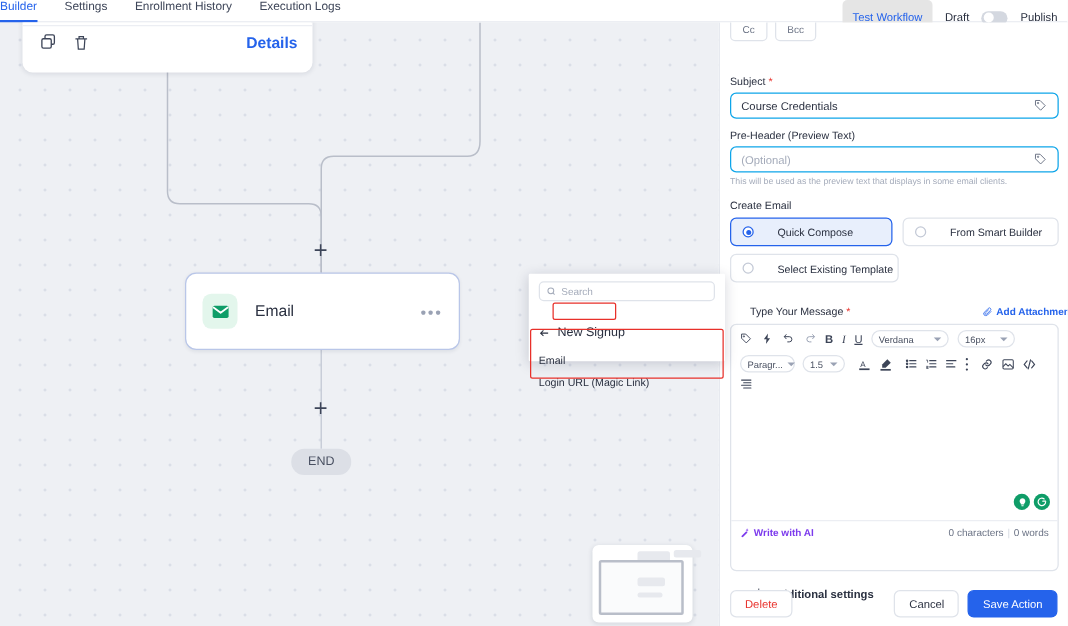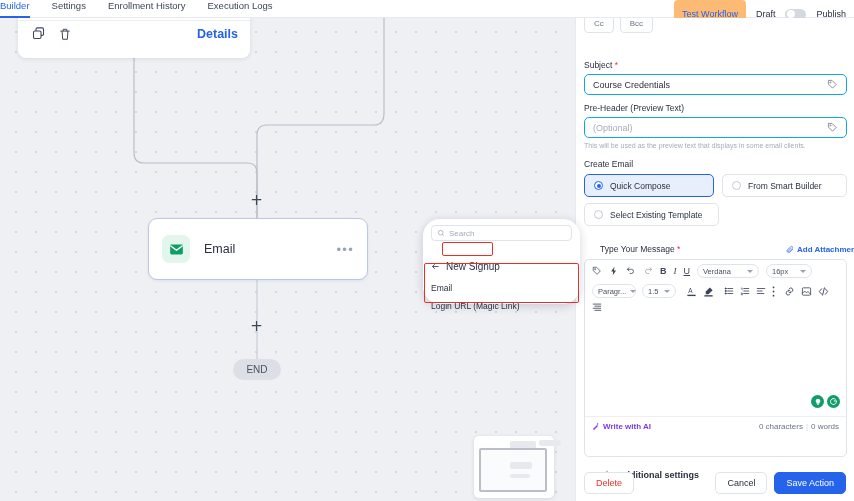--- a/index.html
+++ b/index.html
@@ -21,21 +21,21 @@
   .tab {
     font-size: 9.5px; color: #3d4558; white-space: nowrap;
     padding-bottom: 4px; cursor: pointer; line-height: 12px;
   }
   .tab.active { color: #2563eb; border-bottom: 2px solid #2563eb; }
   .topright {
     position: absolute; right: 8px; top: 0px;
     display: flex; align-items: center; gap: 10px;
   }
   .test-wf {
-    background: #fdba74; color: #2563eb; font-size: 9px;
+    background: #e5e5e5; color: #2563eb; font-size: 9px;
     padding: 9px 8px; border-radius: 4px; white-space: nowrap; cursor: pointer;
   }
   .draft-lbl, .publish-lbl { font-size: 9px; color: #2a3040; white-space: nowrap; }
   .toggle {
     width: 21px; height: 11px; border-radius: 7px; background: #d4d8e0;
     position: relative; cursor: pointer;
   }
   .toggle .knob {
     position: absolute; left: 1.5px; top: 1.5px; width: 8px; height: 8px;
     border-radius: 50%; background: #ffffff;
@@ -96,22 +96,22 @@
   
   .minimap {
     position: absolute; left: 474px; top: 418px; width: 80px; height: 62px;
     background: #ffffff; border-radius: 5px; box-shadow: 0 1px 4px rgba(20,30,60,.12);
   }
   .mm-block { position: absolute; background: #e7e9ee; border-radius: 2px; }
   .mm-view { position: absolute; left: 5px; top: 12px; width: 68px; height: 44px; border: 2px solid #b9bec9; border-radius: 2px; background: #fafbfc; }
 
   
   .popup {
-    position: absolute; left: 423px; top: 219px; width: 157px; height: 85px;
-    background: #ffffff; border-radius: 17px; box-shadow: 0 2px 10px rgba(20,30,60,.18);
+    position: absolute; left: 423px; top: 219px; width: 157px; height: 70px;
+    background: #ffffff; border-radius: 1px; box-shadow: 0 2px 10px rgba(20,30,60,.18);
     z-index: 40;
   }
   .popup-search {
     position: absolute; left: 8px; top: 6px; width: 141px; height: 16px;
     border: 1px solid #dfe3ea; border-radius: 4px;
     display: flex; align-items: center; padding: 0 5px; gap: 4px;
   }
   .popup-search span { font-size: 8px; color: #a4abba; }
   .popup-back {
     position: absolute; left: 8px; top: 42px; display: flex; align-items: center; gap: 6px; cursor: pointer;
@@ -139,21 +139,21 @@
   .input-box {
     border: 1px solid #0ea5e9; border-radius: 5px; height: 21px; background: #fff;
     display: flex; align-items: center; padding: 0 8px; cursor: text;
   }
   .input-val { font-size: 9px; color: #2a3040; }
   .input-ph { font-size: 9px; color: #a4abba; }
   .tag-ico { margin-left: auto; cursor: pointer; display: flex; }
   .hint { font-size: 7px; color: #a4abba; }
   .radio-card {
     border: 1px solid #dfe3ea; border-radius: 5px; height: 23px; background: #fff;
-    display: flex; align-items: center; gap: 7px; padding: 0 9px; cursor: pointer;
+    display: flex; align-items: center; gap: 19px; padding: 0 9px; cursor: pointer;
   }
   .radio-card.sel { border: 1.3px solid #2563eb; background: #e8effc; }
   .rdo { width: 9px; height: 9px; border-radius: 50%; border: 1.2px solid #c3c9d6; background: #fff; flex: none; }
   .radio-card.sel .rdo { border-color: #2563eb; background: #fff; position: relative; }
   .radio-card.sel .rdo::after {
     content: ''; position: absolute; left: 1.7px; top: 1.7px; width: 4px; height: 4px;
     border-radius: 50%; background: #2563eb;
   }
   .rdo-label { font-size: 8.5px; color: #2a3040; white-space: nowrap; }
   .attach { display: flex; align-items: center; gap: 3px; color: #2563eb; font-size: 8px; font-weight: bold; cursor: pointer; }

